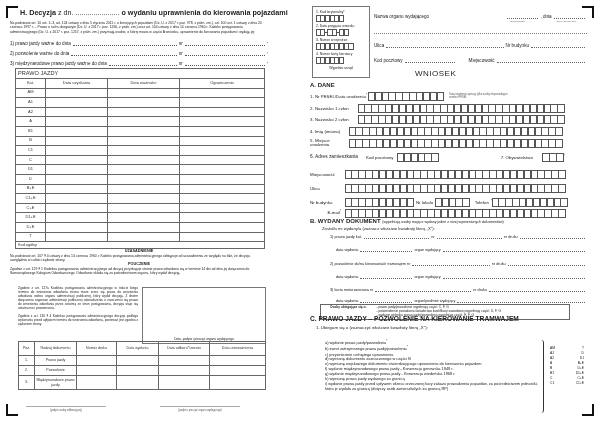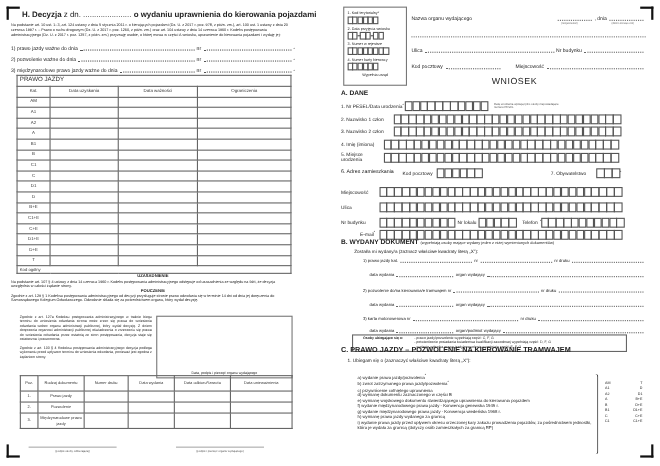--- a/index.html
+++ b/index.html
@@ -43,21 +43,21 @@
 
   
   .kodbox { left: 12px; top: 6px; width: 58px; height: 72px; border: 0.8px solid #777; padding: 2px 3px; font-size: 3.4px; }
   .kodbox .lbl { margin-top: 1px; }
   .cells { display: flex; margin: 1px 0 2px; }
   .cells i { display: block; width: 5.2px; height: 7px; border: 0.5px solid #555; margin-left: -0.5px; }
   .cells .dash { width: 3px; border: none; border-bottom: 0.5px solid #555; height: 4px; }
   .kodbox .wyp { text-align: center; }
   .rlab { font-size: 4.6px; white-space: nowrap; display: flex; align-items: flex-end; }
   .rlab .dots { flex: 1; border-bottom: 0.5px dotted #666; margin: 0 2px 1px; }
-  .wniosek { left: 115px; top: 69px; font-size: 8px; letter-spacing: 0.5px; margin-left: 32px; }
+  .wniosek { left: 115px; top: 69px; font-size: 8px; letter-spacing: 0.5px; }
   .secA { left: 10px; top: 82px; font-size: 6px; font-weight: bold; }
   .frow { position: absolute; left: 10px; display: flex; align-items: center; font-size: 4.4px; white-space: nowrap; }
   .frow .cells { margin: 0; }
   .frow .cells i { width: 7.4px; height: 8.5px; }
   .note { font-size: 2.6px; line-height: 1.2; color: #555; margin-left: 5px; }
 
   .secB { left: 10px; top: 218px; font-size: 6px; font-weight: bold; white-space: nowrap; }
   .secB .n { font-weight: normal; font-size: 3.6px; }
   .brow { left: 30px; width: 257px; }
   .osoby { left: 20px; top: 304px; width: 250px; border: 0.8px solid #666; padding: 1px 3px; font-size: 3.2px; display: flex; }

